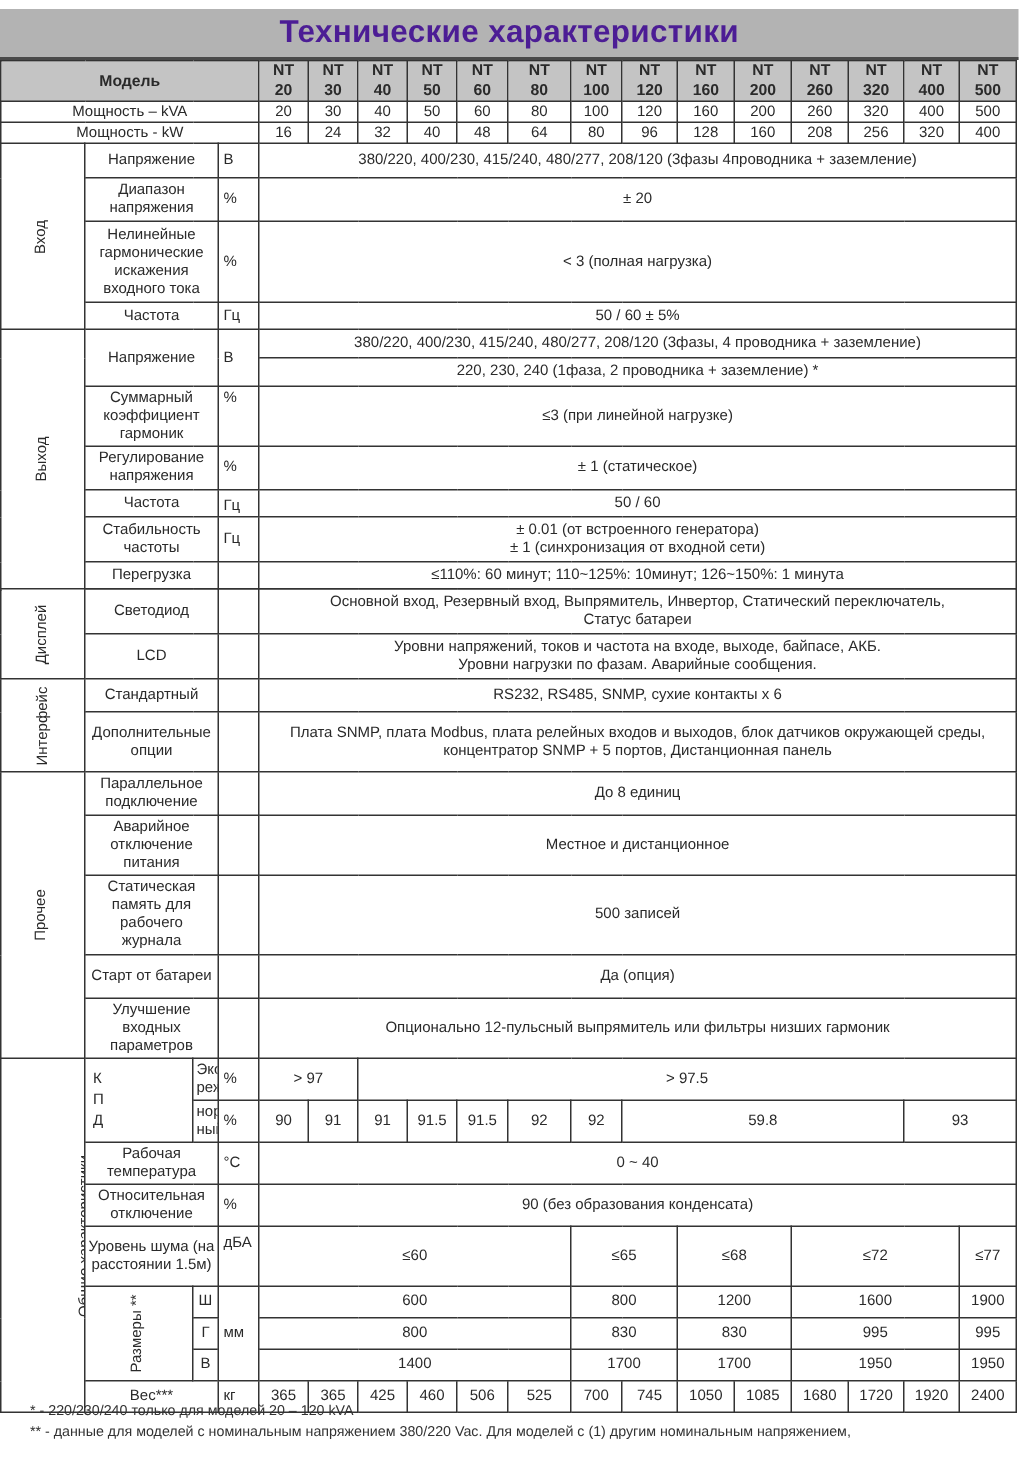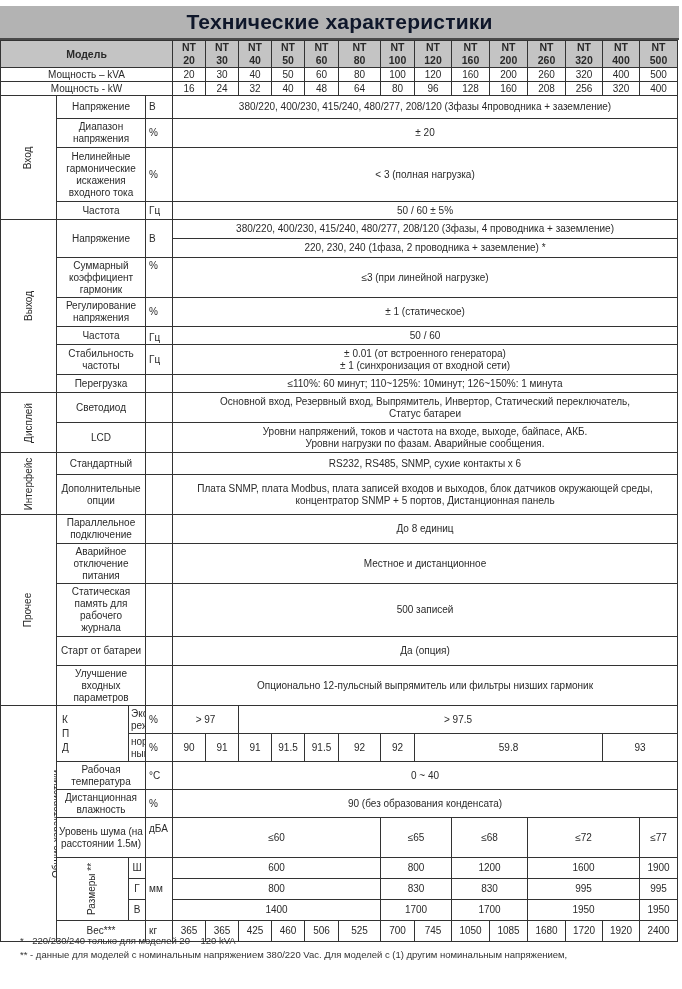--- a/index.html
+++ b/index.html
@@ -1,21 +1,21 @@
 <!DOCTYPE html>
 <html><head>
 <meta charset="utf-8">
 <style>
   html, body { margin: 0; padding: 0; background: #ffffff; }
   body { width: 682px; height: 989px; position: relative; overflow: hidden;
          font-family: "Liberation Sans", sans-serif; color: #2a2a2a; }
   .title-bar { position: absolute; left: 0; top: 6px; width: 679px; height: 32px;
                background: #b3b3b3; border-bottom: 2px solid #4a4a4a; }
   .title-bar .title { display: block; text-align: center; font-size: 21px; font-weight: bold;
-               line-height: 32px; color: #0f172a; letter-spacing: 0.2px; }
+               line-height: 32px; color: #4c1d95; letter-spacing: 0.2px; }
   table.spec { position: absolute; left: 0; top: 40px; width: 622px; border-collapse: collapse;
                table-layout: fixed; font-size: 10px; }
   table.spec td, table.spec th { border: 1px solid #333; text-align: center; vertical-align: middle;
                padding: 0 2px; line-height: 12px; overflow: hidden; }
   table.spec th { background: #c4c4c4; font-weight: bold; font-size: 10.5px; line-height: 13px; height: 26px; }
   .r12 td { height: 13px; }
   .vert { display: inline-block; transform: rotate(-90deg); white-space: nowrap; font-size: 10px; }
   .unit { text-align: left !important; padding-left: 3px !important; }
   .kpd { text-align: left !important; padding-left: 5px !important; line-height: 14px !important; }
   .footnotes { position: absolute; left: 20px; top: 934px; width: 670px; font-size: 9.5px; line-height: 14px; color: #333; }
@@ -230,21 +230,21 @@
   <tr style="height:22px">
     <td rowspan="2"><span class="vert">Интерфейс</span></td>
     <td colspan="2">Стандартный</td>
     <td class="unit"></td>
     <td colspan="14">RS232, RS485, SNMP, сухие контакты х 6</td>
   </tr>
   <tr style="height:40px">
     <td colspan="2">Дополнительные опции</td>
     <td class="unit"></td>
     <td colspan="14">
-      <div>Плата SNMP, плата Modbus, плата записей входов и выходов, блок датчиков окружающей среды,</div>
+      <div>Плата SNMP, плата Modbus, плата релейных входов и выходов, блок датчиков окружающей среды,</div>
       <div>концентратор SNMP + 5 портов, Дистанционная панель</div>
     </td>
   </tr>
 
   <tr style="height:29px">
     <td rowspan="5"><span class="vert">Прочее</span></td>
     <td colspan="2">Параллельное подключение</td>
     <td class="unit"></td>
     <td colspan="14">До 8 единиц</td>
   </tr>
@@ -293,21 +293,21 @@
     <td>92</td>
     <td colspan="5">59.8</td>
     <td colspan="2">93</td>
   </tr>
   <tr style="height:28px">
     <td colspan="2">Рабочая температура</td>
     <td class="unit">°C</td>
     <td colspan="14">0 ~ 40</td>
   </tr>
   <tr style="height:28px">
-    <td colspan="2">Дистанционная влажность</td>
+    <td colspan="2">Относительная отключение</td>
     <td class="unit">%</td>
     <td colspan="14">90 (без образования конденсата)</td>
   </tr>
   <tr style="height:40px">
     <td colspan="2">Уровень шума (на расстоянии 1.5м)</td>
     <td class="unit" style="vertical-align:top;padding-top:5px">дБА</td>
     <td colspan="6">≤60</td>
     <td colspan="2">≤65</td>
     <td colspan="2">≤68</td>
     <td colspan="3">≤72</td>

